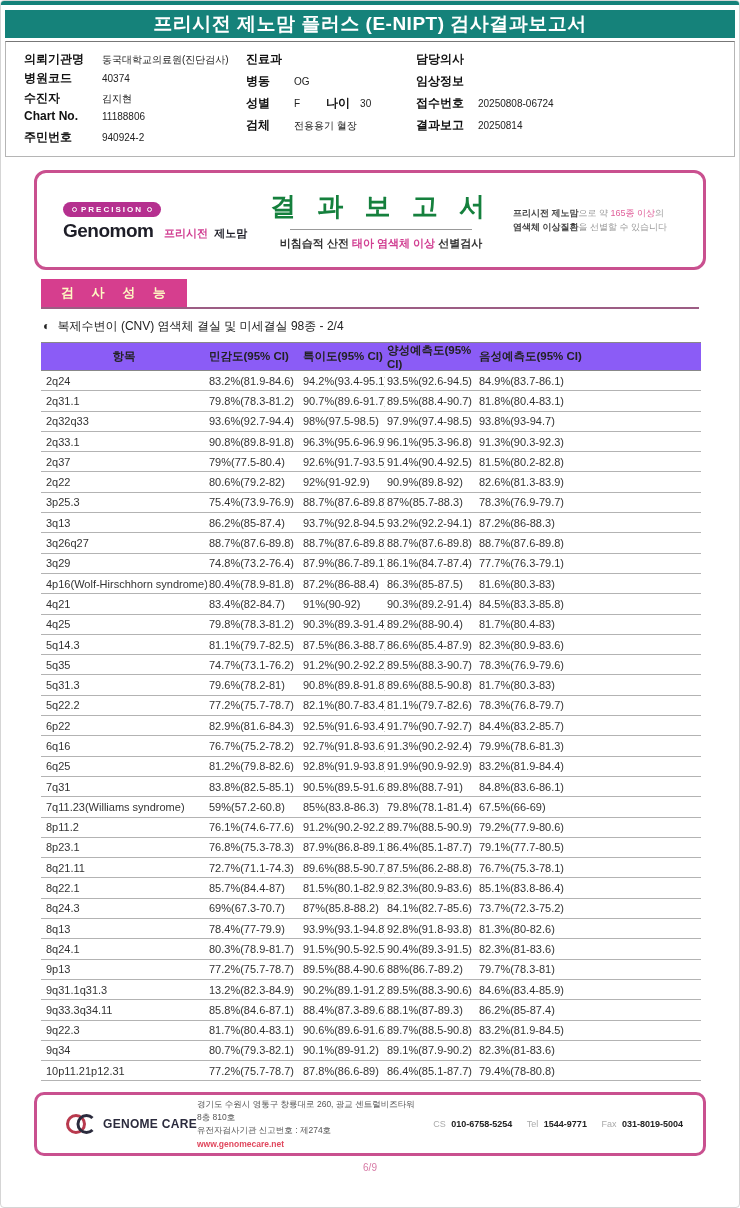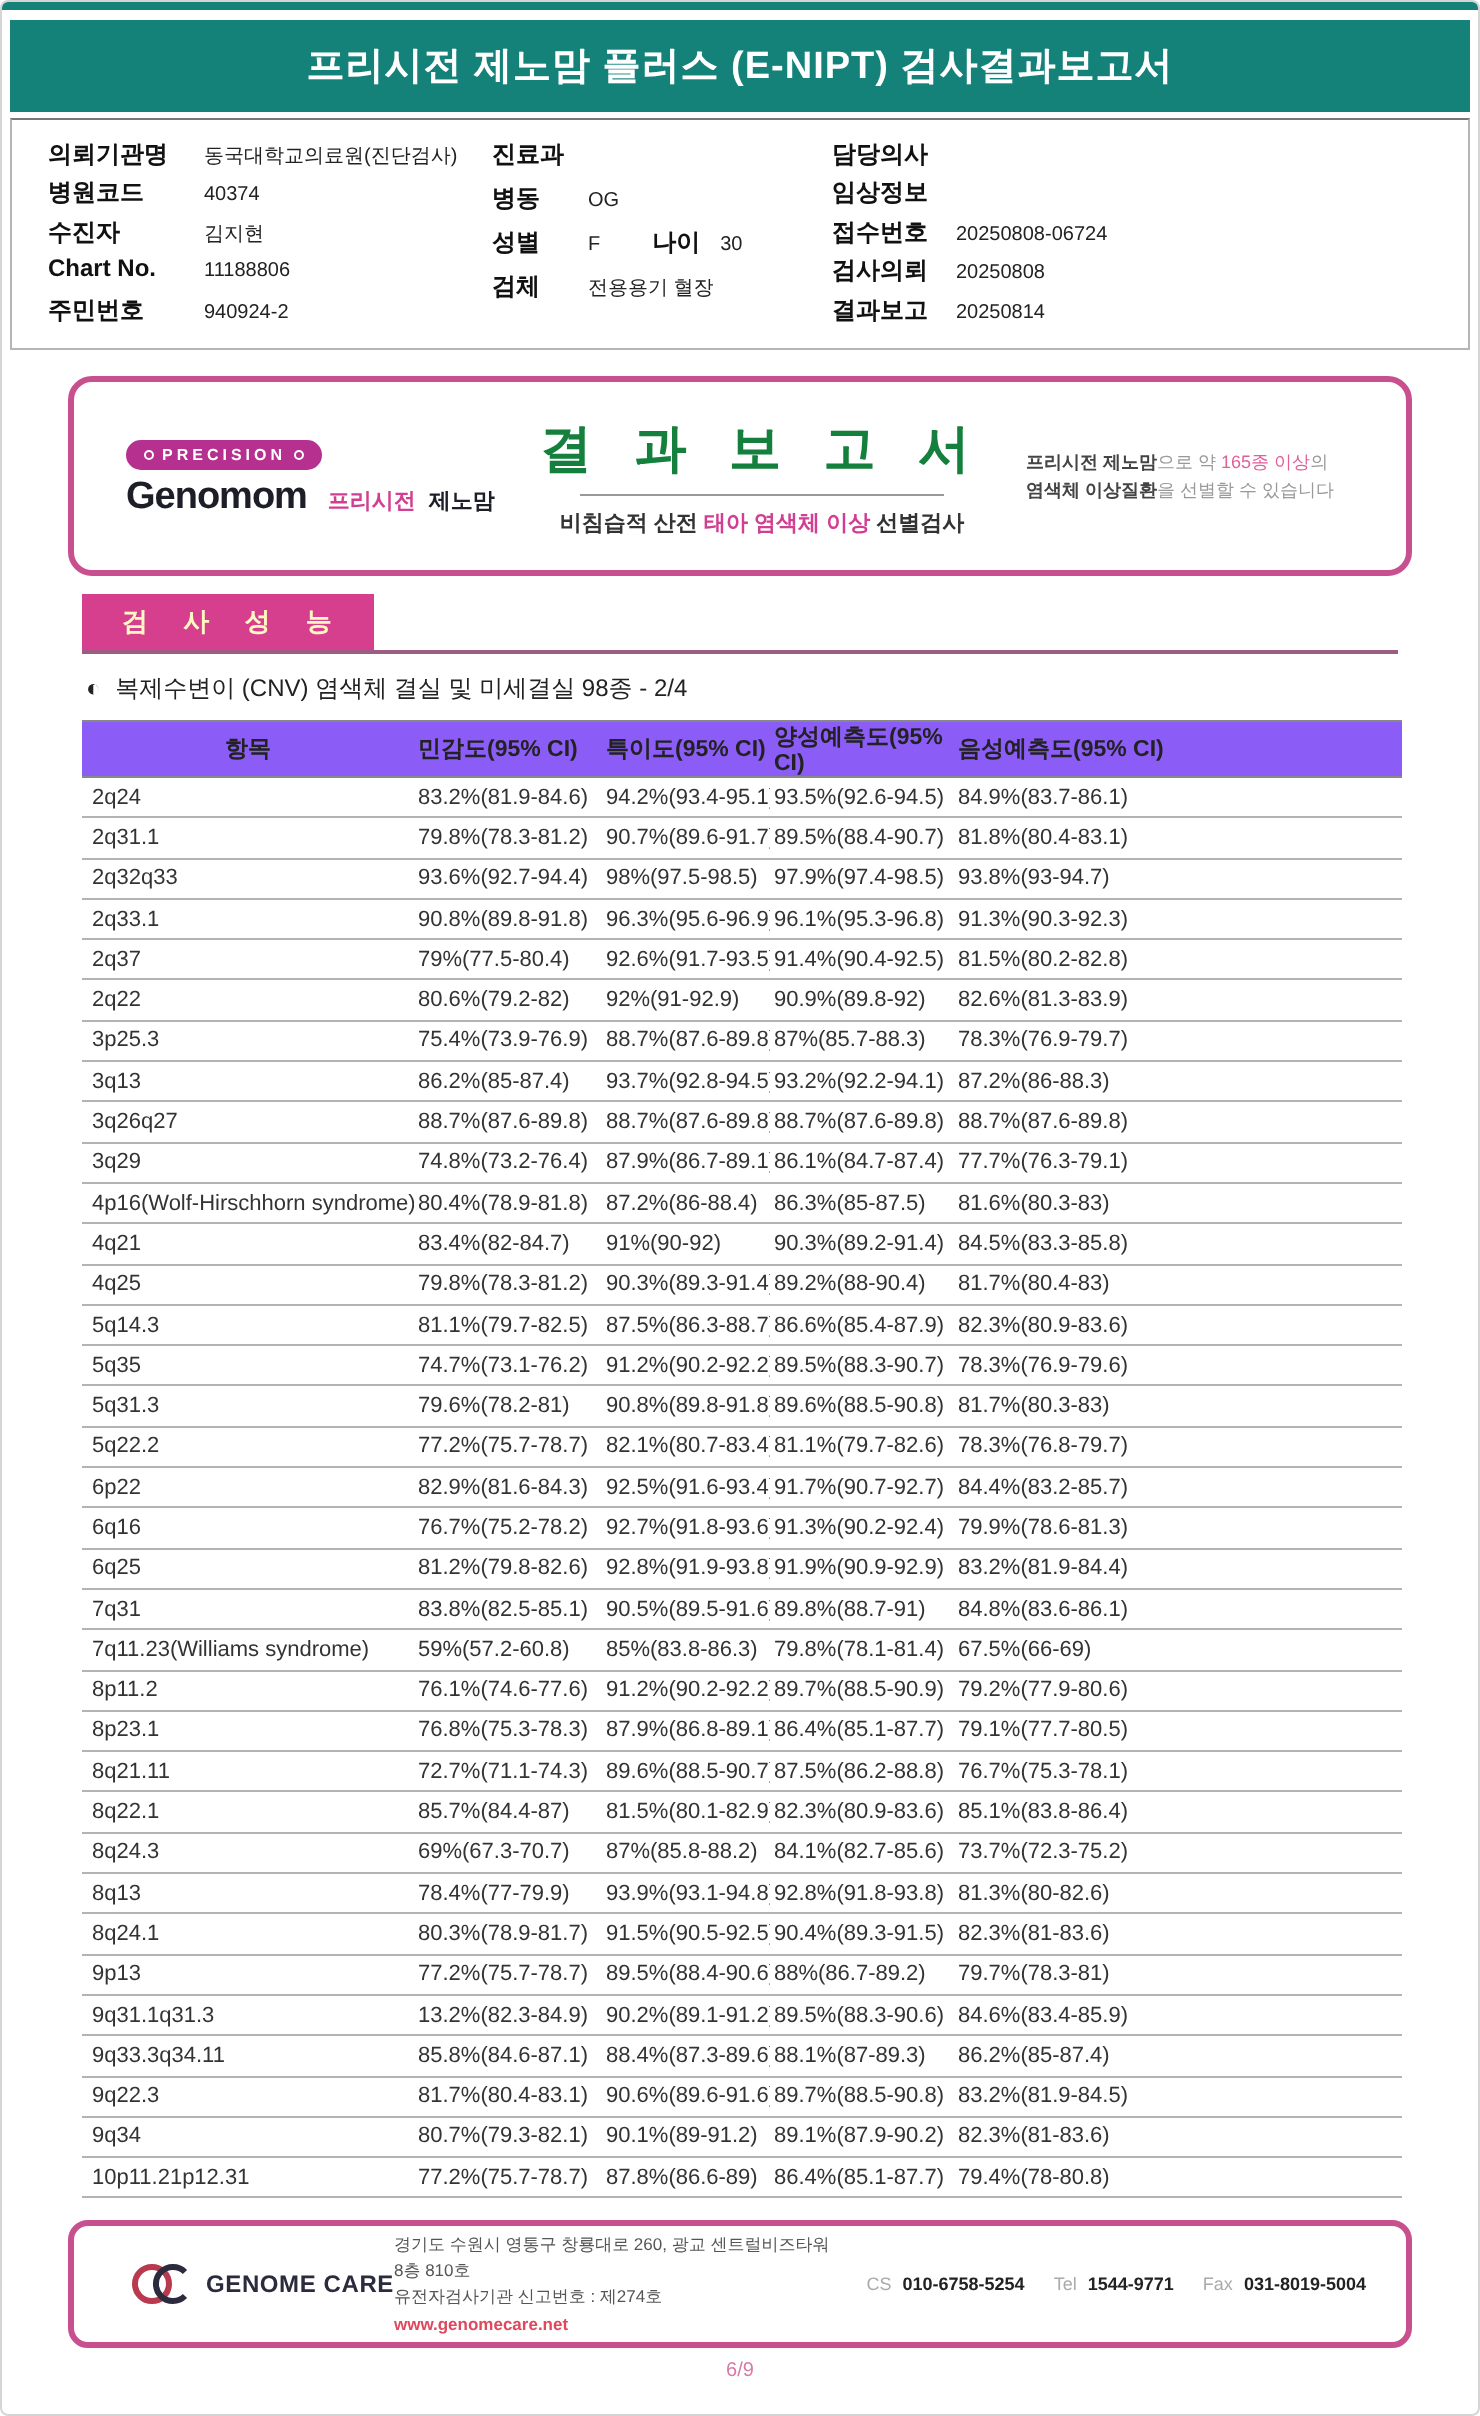--- a/index.html
+++ b/index.html
@@ -5,21 +5,21 @@
   * { margin:0; padding:0; box-sizing:border-box; }
   html,body { width:740px; background:#fff; }
   body {
     font-family:"Liberation Sans","DejaVu Sans",sans-serif;
     color:#222; position:relative; height:1208px;
     border:1px solid #d5d5d5; border-radius:4px; overflow:hidden;
   }
   
   .top-strip { height:4px; background:#15827a; width:100%; }
   .banner {
-    margin:5px 4px 0; background:#15827a; height:46px;
+    margin:5px 4px 0; background:#15827a; height:28px;
     display:flex; align-items:center; justify-content:center;
   }
   .banner h1 { color:#fff; font-size:19px; font-weight:bold; letter-spacing:0.5px; }
 
   
   .patient-box {
     margin:3px 4px 0; border:1px solid #b5b5b5; border-top:1px solid #777;
     padding:9px 18px 8px; display:flex; font-size:12px; height:116px;
   }
   .pcol { display:flex; flex-direction:column; }
@@ -156,24 +156,20 @@
     </div>
     <div class="prow">
       <span class="plabel">임상정보</span>
       <span class="pvalue"></span>
     </div>
     <div class="prow">
       <span class="plabel">접수번호</span>
       <span class="pvalue">20250808-06724</span>
     </div>
     <div class="prow">
-      <span class="plabel">검사의뢰</span>
-      <span class="pvalue">20250808</span>
-    </div>
-    <div class="prow">
       <span class="plabel">결과보고</span>
       <span class="pvalue">20250814</span>
     </div>
   </div>
 </div>
 
 <div class="report-box">
   <div class="rb-left">
     <div class="pill">
       <span class="dot"></span>

